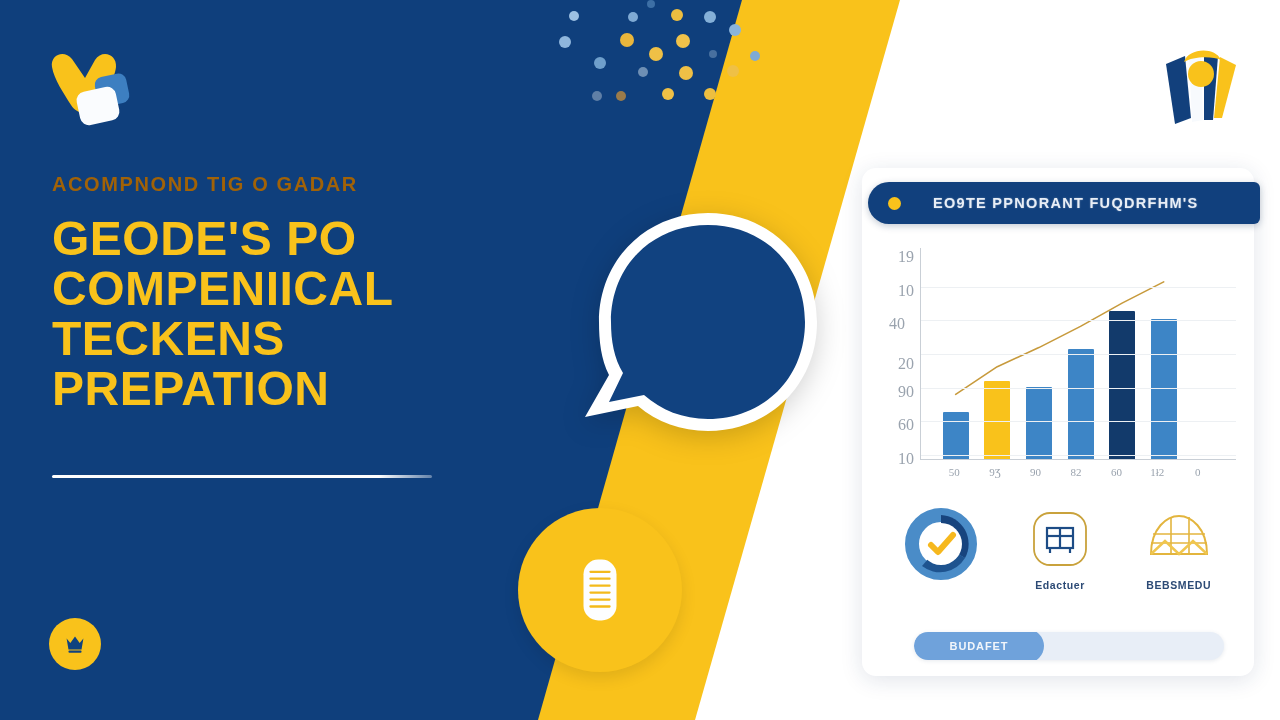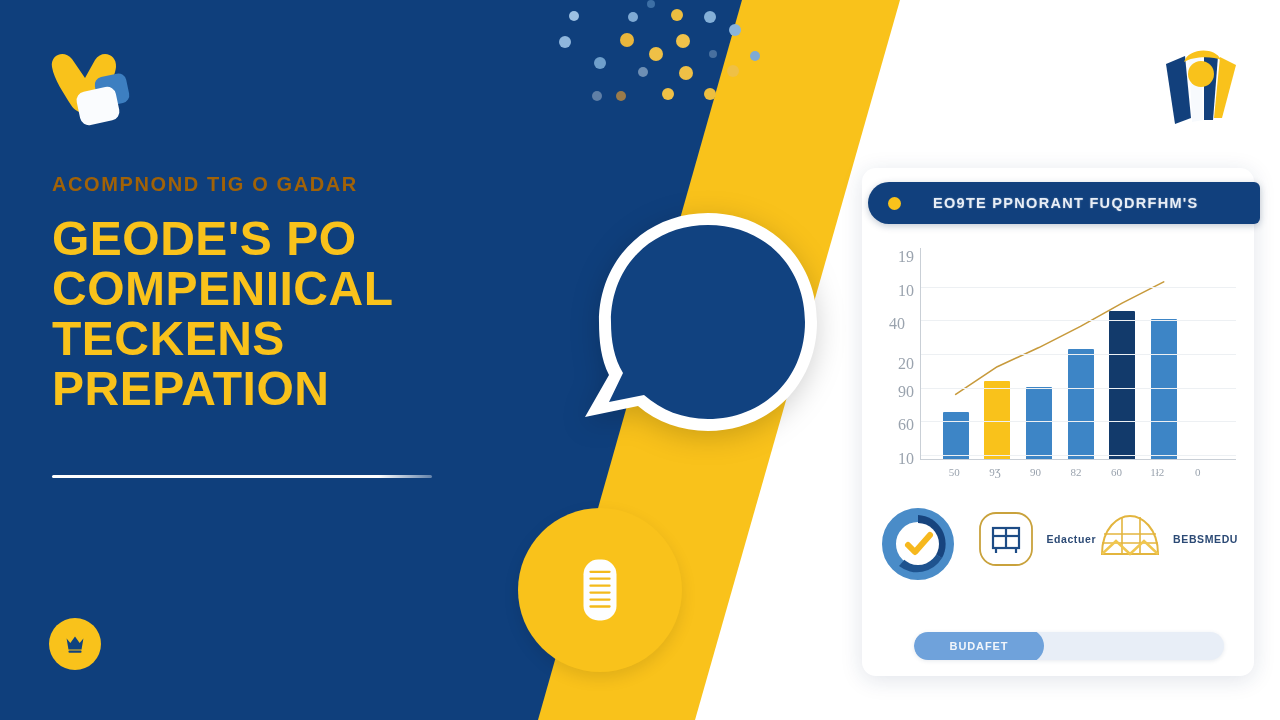--- a/index.html
+++ b/index.html
@@ -145,21 +145,21 @@
   .xlabels div {
     flex: 1; text-align: center; font-size: 11px; color: #9AA3AE;
     font-family: "Liberation Serif", serif;
   }
 
   
   .kpi-row {
     position: absolute; left: 20px; top: 340px; width: 356px; height: 112px;
     display: flex; align-items: flex-start;
   }
-  .kpi { flex: 1; display: flex; flex-direction: row; align-items: center; gap: 9px; }
+  .kpi { flex: 1; display: flex; flex-direction: column; align-items: center; gap: 9px; }
   .kpi-label {
     font-size: 10.5px; font-weight: bold; color: #2C4A75;
     letter-spacing: 0.6px; text-align: center;
   }
   .kpi-label.blank { visibility: hidden; }
 
   
   .pill-group {
     position: absolute; left: 52px; top: 464px;
     width: 310px; height: 28px;

